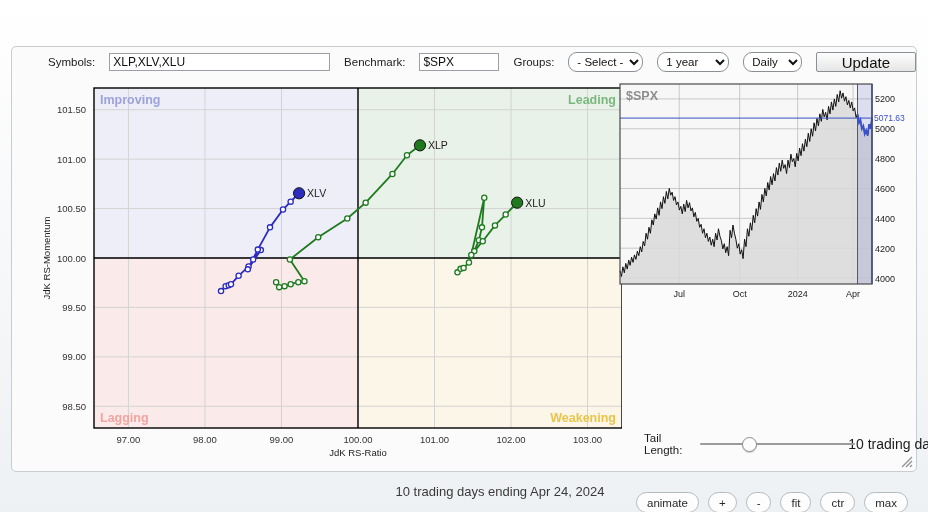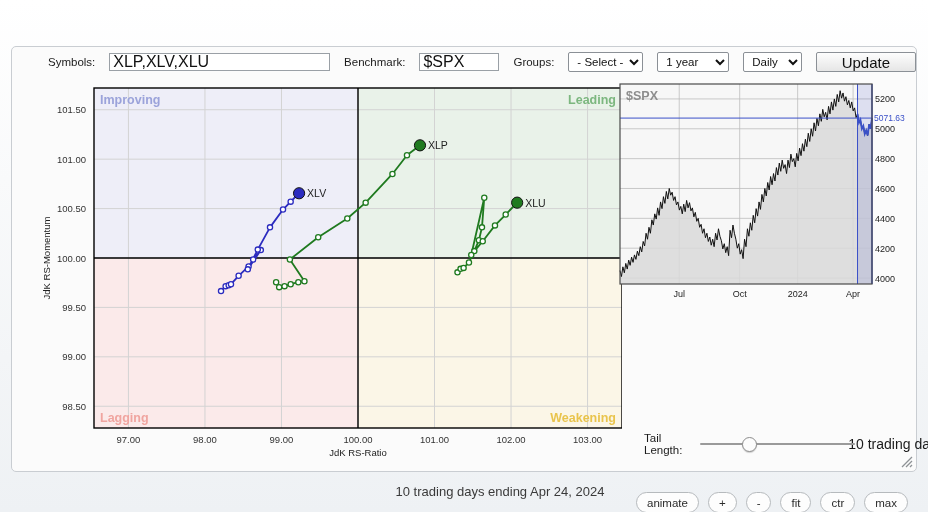--- a/index.html
+++ b/index.html
@@ -36,34 +36,34 @@
   
   .toolbar {
     position: absolute; left: 0; top: 0; width: 904px; height: 30px;
     display: flex; align-items: center; gap: 14px;
     padding-left: 36px; box-sizing: border-box;
     font-size: 11.5px; color: #222;
   }
   .tb-label { color: #1b1b1b; font-size: 11.5px; }
   .tb-input {
     font-family: "Liberation Sans", sans-serif;
-    font-size: 16px; color: #111;
+    font-size: 12px; color: #111;
     border: 1px solid #9aa0a6; background: #fff;
     height: 18px; line-height: 18px;
     padding: 0 3px; box-sizing: border-box;
     border-radius: 0;
   }
   #symbols-input { width: 278px; }
   #benchmark-input { width: 80px; }
   .tb-select {
     font-family: "Liberation Sans", sans-serif;
     font-size: 11.5px; color: #111;
     height: 20px; box-sizing: border-box;
     border: 1px solid #8b9096; background: #fff;
-    border-radius: 2px; padding: 0 2px 0 4px;
+    border-radius: 9px; padding: 0 2px 0 4px;
   }
   #groups-select { width: 84px; }
   #period-select { width: 89px; }
   #freq-select  { width: 72px; }
   .tb-button {
     font-family: "Liberation Sans", sans-serif;
     font-size: 15px; color: #111;
     height: 20px; padding: 0 25px; box-sizing: border-box;
     border: 1px solid #8b9096;
     background: linear-gradient(#fdfdfd,#e6e6e6);

